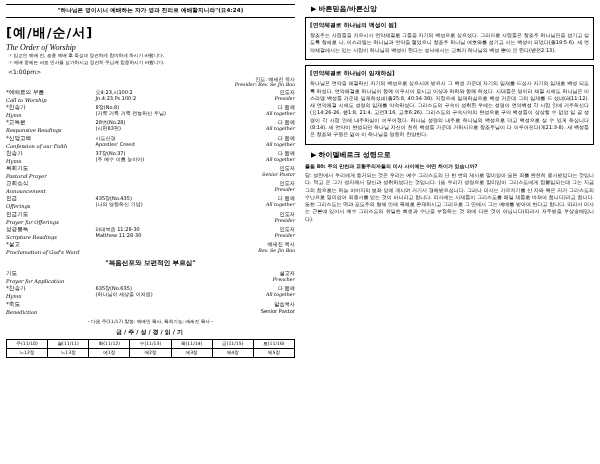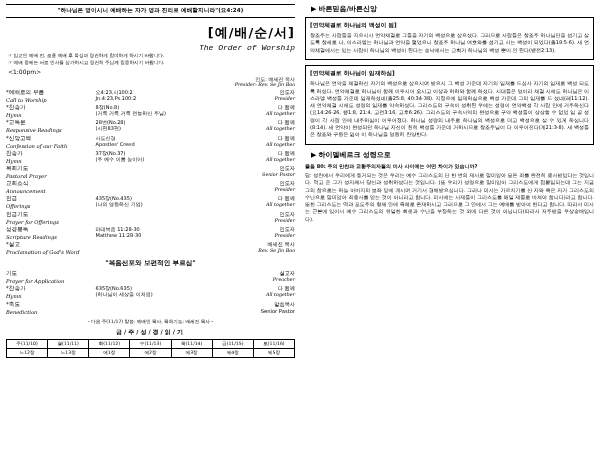--- a/index.html
+++ b/index.html
@@ -21,23 +21,23 @@
   .verse{
     text-align:center;
     font-size:5.6px;
     font-weight:bold;
     border-top:1px solid #000;
     border-bottom:1px solid #000;
     padding:2px 0;
     margin-bottom:6px;
     letter-spacing:.1px;
   }
-  .title-block{text-align:right;margin-bottom:0;}
+  .title-block{text-align:left;margin-bottom:0;}
   .title-main{font-size:13px;font-weight:bold;letter-spacing:1px;}
-  .title-sub{font-size:8px;font-style:italic;font-family:Liberation Mono, monospace;margin-top:1px;}
+  .title-sub{font-size:8px;font-style:italic;font-family:Liberation Serif, serif;margin-top:1px;}
   .note-line{font-size:4.6px;margin:1px 0 0 2px;line-height:1.25;}
   .time-line{font-size:6px;margin:3px 0 1px 2px;}
   .presider{text-align:right;font-size:4.8px;font-style:italic;font-family:"DejaVu Serif","Liberation Serif",serif;margin-bottom:1px;}
   .presider-kr{text-align:right;font-size:5px;margin-bottom:0;}
 
   table.order{width:100%;border-collapse:collapse;font-size:5.4px;}
   table.order td{vertical-align:top;padding:0.6px 0;}
   .c-kr{width:31%;}
   .c-en{width:45%;}
   .c-who{width:24%;text-align:right;}

